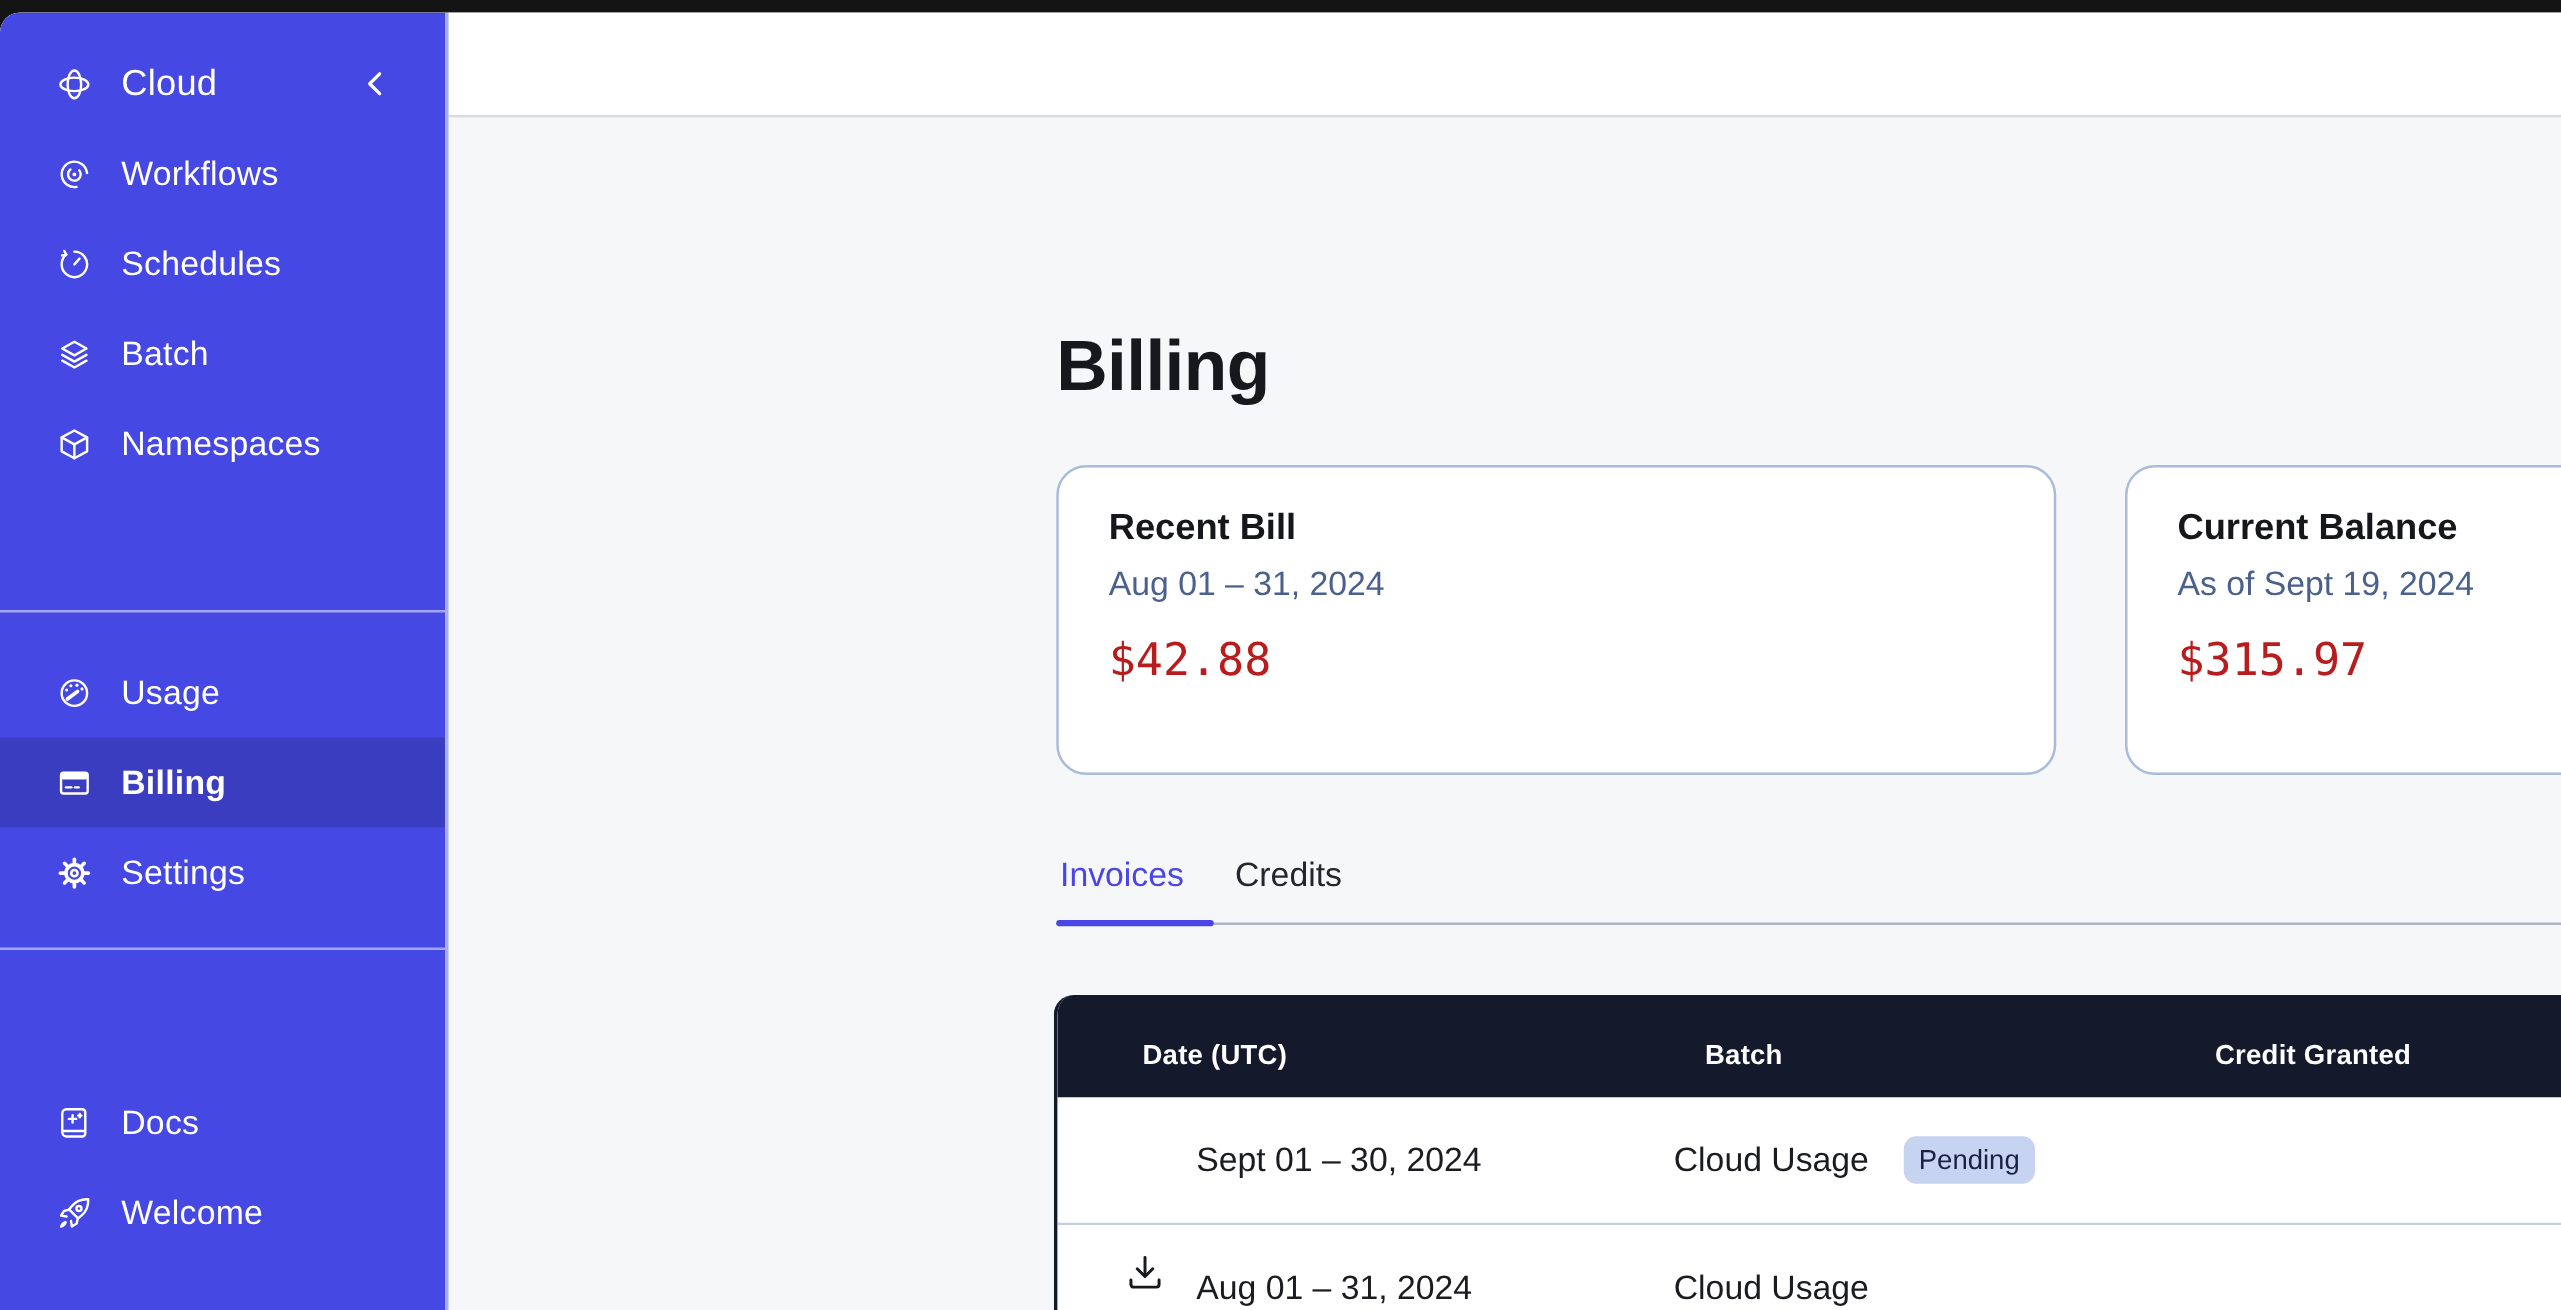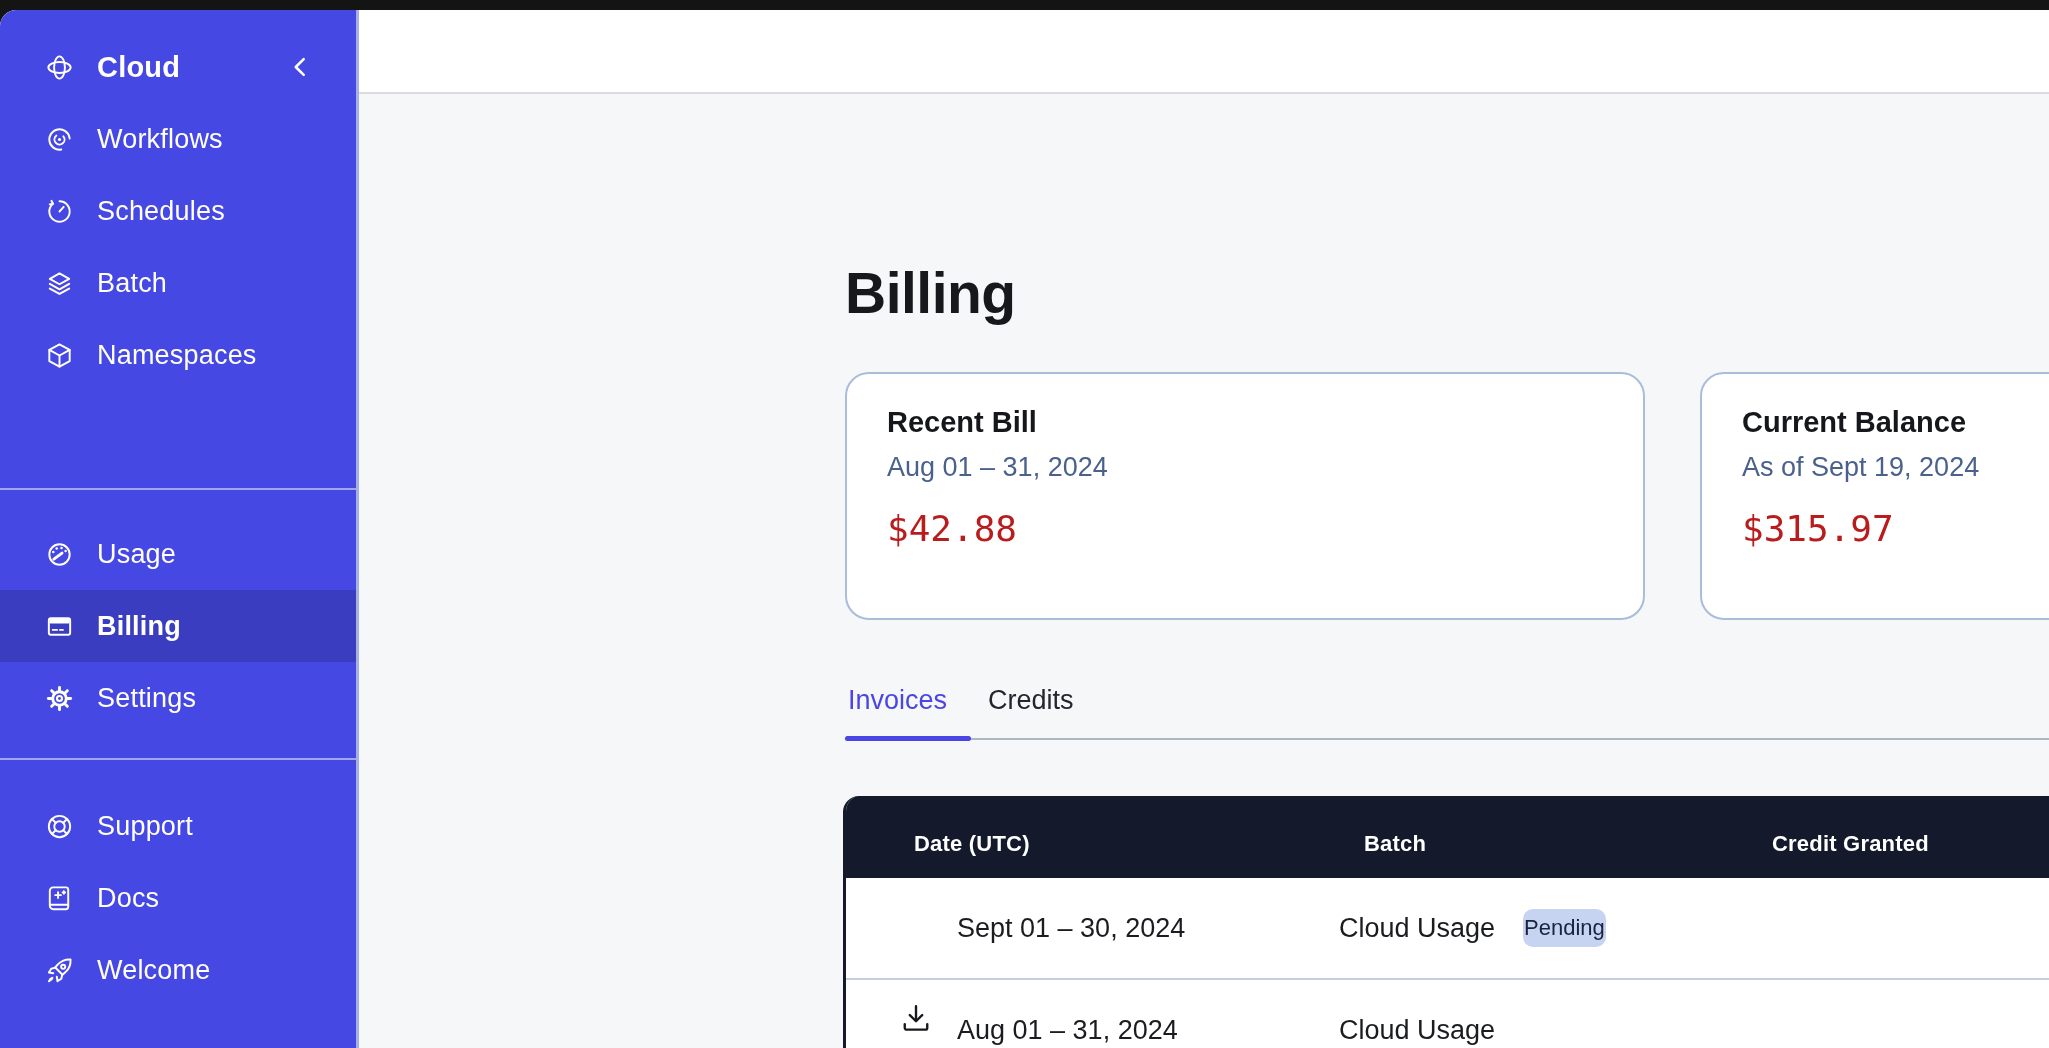--- a/index.html
+++ b/index.html
@@ -28,21 +28,21 @@
   }
   .srow {
     position: absolute; left: 0;
     width: 356px; height: 72px;
     display: flex; align-items: center;
     gap: 22px; padding-left: 44px;
     box-sizing: border-box;
     color: #fff; cursor: pointer;
   }
   .srow .label { font-size: 27px; font-weight: 500; letter-spacing: .2px; }
-  .srow.brand .label { font-size: 29px; font-weight: 700; }
+  .srow.brand .label { font-size: 29px; font-weight: 400; }
   .srow.selected { background: #3B3DC1; }
   .srow.selected .label { font-weight: 700; }
   .sicon { width: 31px; height: 31px; flex: 0 0 31px; display: inline-flex; }
   .sicon svg { width: 31px; height: 31px; stroke: #fff; fill: none; stroke-width: 2; stroke-linecap: round; stroke-linejoin: round; }
   .collapse-btn {
     position: absolute; left: 283px; top: 50%;
     transform: translateY(-50%);
     width: 34px; height: 34px; display: inline-flex; cursor: pointer;
   }
   .collapse-btn svg { width: 34px; height: 34px; stroke: #fff; fill: none; stroke-width: 2.4; stroke-linecap: round; stroke-linejoin: round; }
@@ -122,21 +122,21 @@
     position: absolute; top: 0; height: 100px;
     display: flex; align-items: center;
     font-size: 27px; color: #1A1C20;
   }
   .td.c-date { left: 111px; }
   .td.c-type { left: 493px; }
   .row-sep { height: 2px; background: #C3CFE1; }
   .badge {
     position: absolute; left: 677px; top: 50%;
     transform: translateY(-50%);
-    height: 38px; padding: 0 1px;
+    height: 38px; padding: 0 12px;
     display: inline-flex; align-items: center;
     background: #C7D4F1; color: #19233E;
     font-size: 22px; font-weight: 500;
     border-radius: 10px; white-space: nowrap;
   }
   .dl-btn {
     position: absolute; left: 52px; top: 50%;
     transform: translateY(-50%);
     width: 36px; height: 36px; display: inline-flex; cursor: pointer;
   }
@@ -254,33 +254,20 @@
             </g>
             <circle cx="16" cy="16" r="7" stroke-width="3"></circle>
             <circle cx="16" cy="16" r="2.6" stroke-width="2.2"></circle>
           </svg>
       </span>
       <span class="label">Settings</span>
     </div>
 
     <div class="sdivider" style="top:748px"></div>
 
-    <div class="srow" style="top:780px">
-      <span class="sicon">
-        <svg viewBox="0 0 32 32">
-            <circle cx="16" cy="16" r="11"></circle>
-            <circle cx="16" cy="16" r="5.4"></circle>
-            <path d="M12.2 12.2 L8.2 8.2"></path>
-            <path d="M19.8 12.2 L23.8 8.2"></path>
-            <path d="M12.2 19.8 L8.2 23.8"></path>
-            <path d="M19.8 19.8 L23.8 23.8"></path>
-          </svg>
-      </span>
-      <span class="label">Support</span>
-    </div>
 
     <div class="srow" style="top:852px">
       <span class="sicon">
         <svg viewBox="0 0 32 32">
             <path d="M9.5 4.5 h13 a2.5 2.5 0 0 1 2.5 2.5 v17.5 a2.5 2.5 0 0 1 -2.5 2.5 h-13 a3.5 3.5 0 0 1 -3.5 -3.5 v-15.5 a3.5 3.5 0 0 1 3.5 -3.5 Z"></path>
             <path d="M7 22.5 h17.5"></path>
             <path d="M14.5 9.5 v6"></path>
             <path d="M11.5 12.5 h6"></path>
             <path d="M20.5 8.5 v2.6"></path>
             <path d="M19.2 9.8 h2.6"></path>

